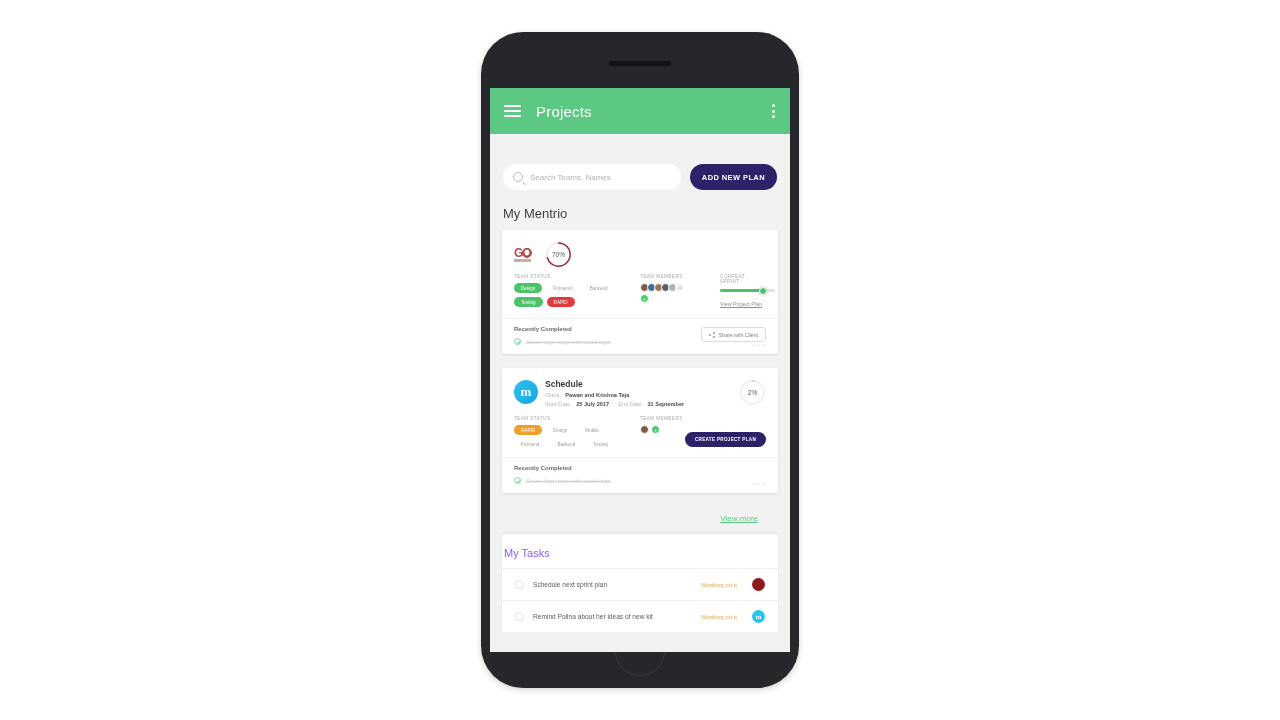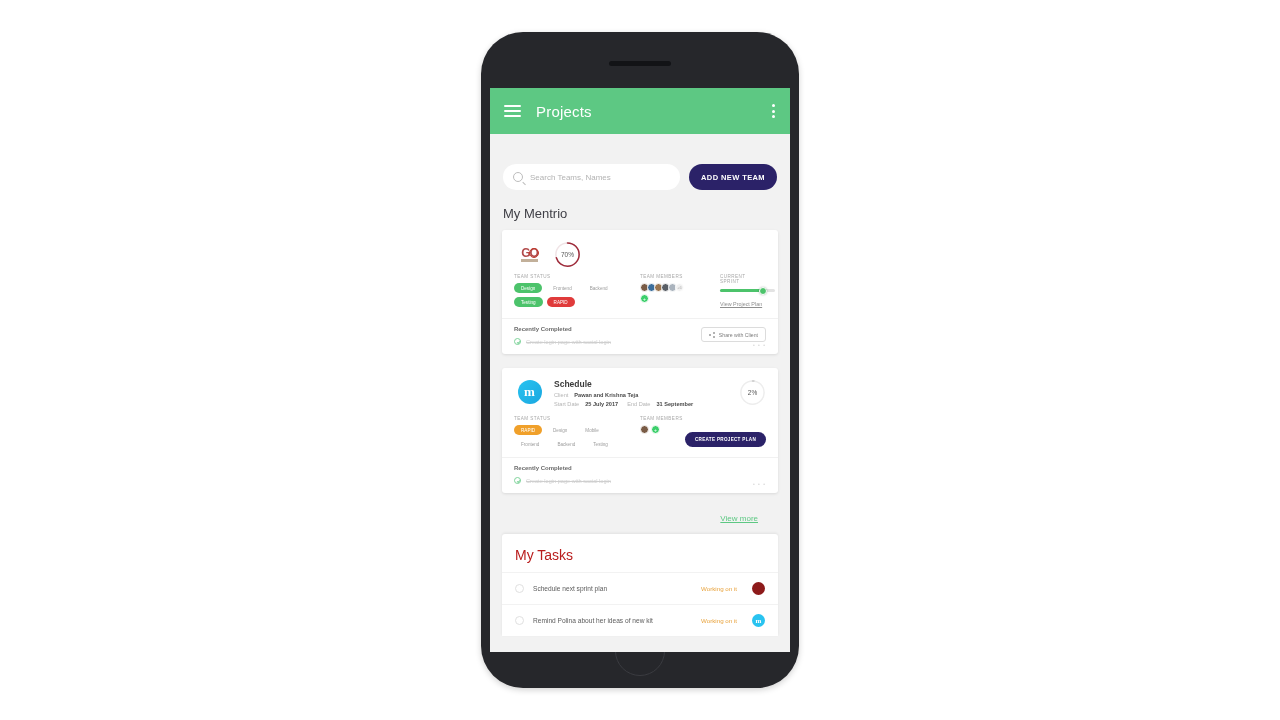--- a/index.html
+++ b/index.html
@@ -77,22 +77,22 @@
 
   .section-title { font-size:13px; color:#3f3f46; padding:6px 13px 9px; font-weight:400; }
 
   
   .card {
     background:#fff; margin:0 12px 14px; border-radius:3px;
     box-shadow:0 1px 3px rgba(0,0,0,.10);
     overflow:hidden;
   }
   .card-top { display:flex; padding:11px 12px 4px; position:relative; }
-  .logo { width:31px; height:26px; flex:none; margin-right:9px; display:flex;
-          align-items:center; justify-content:center; }
+  .logo { width:31px; height:26px; flex:none; display:flex;
+          align-items:center; }
   .logo-go { font-size:12px; font-weight:700; color:#b14a4a; letter-spacing:-1px;
              border-bottom:3px solid #c2b09a; line-height:12px; position:relative; }
   .logo-go::after{ content:""; position:absolute; right:-1px; top:1px; width:8px;height:8px;
                    border:1.4px solid #c0392b; border-radius:50%; }
   .logo-m {
     width:24px;height:24px;border-radius:50%;
     background:linear-gradient(135deg,#29c3f0,#1aa7e0);
     color:#fff;font-size:13px;font-weight:700;display:flex;align-items:center;
     justify-content:center;font-family:"Liberation Serif", serif;
   }
@@ -165,21 +165,21 @@
     padding:5px 10px; font-size:4.6px; font-weight:700; letter-spacing:.3px;
     cursor:pointer; font-family:"Liberation Sans", sans-serif; white-space:nowrap;
   }
 
   .viewmore-wrap { text-align:right; padding:0 32px 9px; }
   .viewmore { font-size:8px; color:#5dc883; text-decoration:underline; cursor:pointer; }
 
   
   .tasks-card { background:#fff; margin:0 12px; border-radius:3px 3px 0 0;
                 box-shadow:0 -1px 3px rgba(0,0,0,.07); }
-  .tasks-title { font-size:14px; color:#b91c1c; padding:13px 13px 9px; }
+  .tasks-title { font-size:11px; color:#8b5cf6; padding:13px 2px 9px; }
   .task-row { display:flex; align-items:center; padding:9px 13px; border-top:1px solid #f2f2f2;
               gap:9px; }
   .checkbox { width:9px;height:9px;border:1px solid #e0e0e0;border-radius:50%; flex:none; }
   .task-label { font-size:6.6px; color:#5c5c5c; flex:1; }
   .task-status { font-size:6.2px; color:#e8a33d; margin-right:6px; }
   .task-av { width:13px;height:13px;border-radius:50%; flex:none;
              display:flex;align-items:center;justify-content:center;
              font-size:7px; color:#fff; font-weight:700; }
   .task-av.red { background:#8d1a1a; }
   .task-av.blue{ background:#29c3f0; font-family:"Liberation Serif", serif; }
@@ -208,21 +208,21 @@
           </div>
       </div>
 
       <div class="body">
 
         <div class="searchrow">
           <div class="searchbox">
             <span class="mag"></span>
             <input class="search-input" type="text" placeholder="Search Teams, Names" style="">
           </div>
-          <button class="btn-addteam">ADD NEW TEAM</button>
+          <button class="btn-addteam">ADD NEW PLAN</button>
         </div>
 
         <div class="section-title">My Mentrio</div>
 
         <div class="card">
           <div class="card-top">
             <div class="logo">
               <div class="logo-go">GO</div>
             </div>
             <div class="ring">

